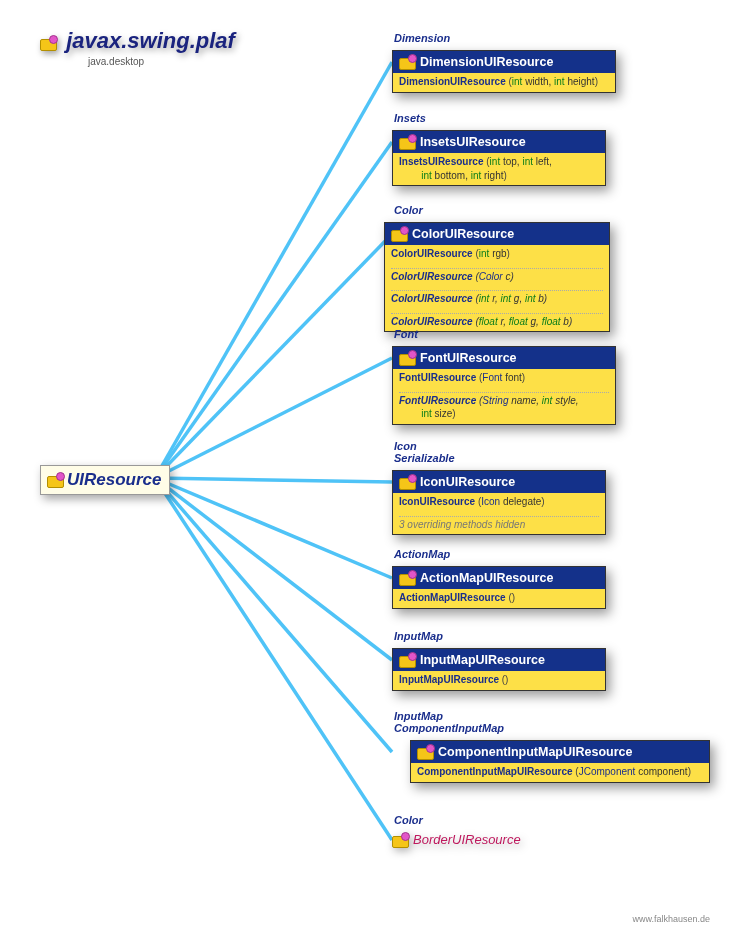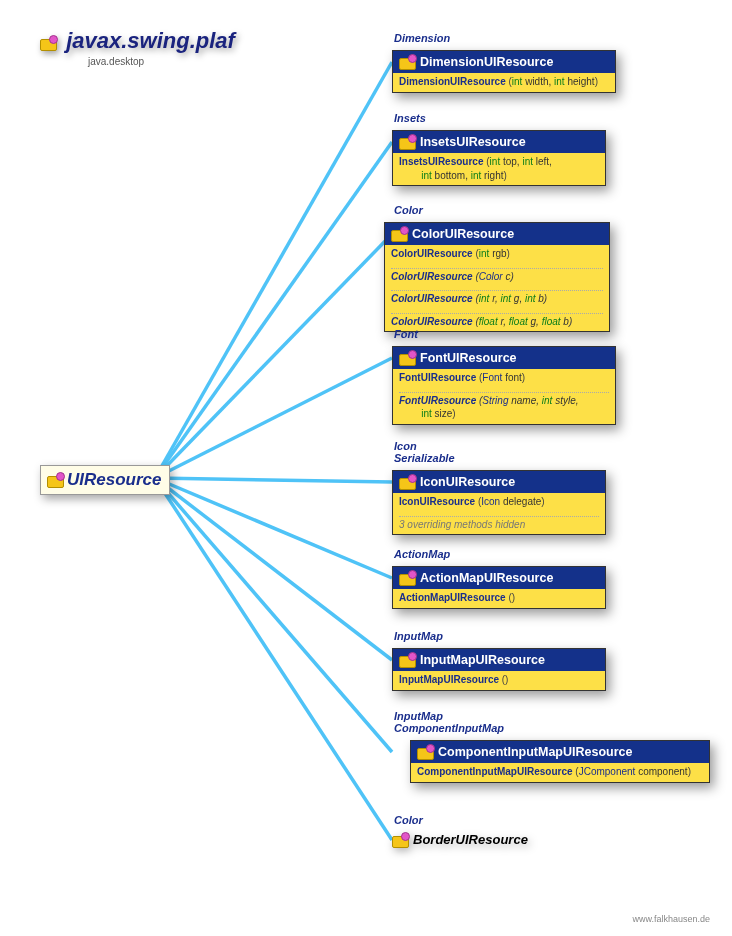--- a/index.html
+++ b/index.html
@@ -103,23 +103,23 @@
   .dotted-top {
     border-top: 1px dotted #aaa;
     margin-top: 7px;
     padding-top: 1px;
     font-style: italic;
   }
   .leaf-only {
     position: absolute;
     background: transparent;
     font-size: 13px;
-    font-weight: bold;
-    font-style: italic;
-    color: #000000;
+    font-weight: normal;
+    font-style: italic;
+    color: #be185d;
     display: flex;
     align-items: center;
     gap: 5px;
     filter: drop-shadow(2px 3px 4px rgba(0,0,0,0.3));
   }
   .footer {
     position: absolute;
     right: 22px;
     bottom: 12px;
     font-size: 9px;

